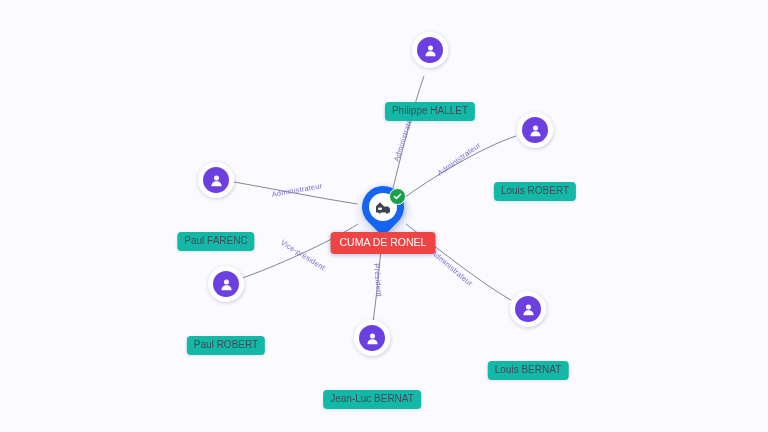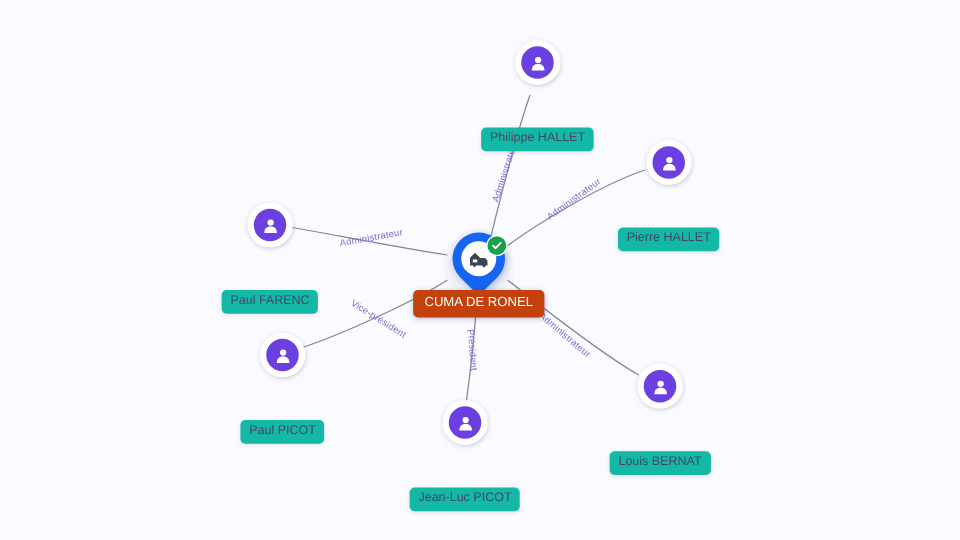--- a/index.html
+++ b/index.html
@@ -207,21 +207,21 @@
       </div>
       <div class="person-node" style="left: 535px; top: 130px;">
         <div class="avatar-ring">
           <div class="avatar-circle" style="background: rgb(108, 63, 224);">
             <svg width="15" height="15" viewBox="0 0 16 16" aria-hidden="true">
               <circle cx="8" cy="5.4" r="2.7" fill="#ffffff"></circle>
               <path d="M2.6 14.2 C2.6 10.4 5.1 8.8 8 8.8 C10.9 8.8 13.4 10.4 13.4 14.2 Z" fill="#ffffff"></path>
             </svg>
           </div>
         </div>
-        <div class="person-label">Pierre HALLET</div>
+        <div class="person-label">Louis ROBERT</div>
       </div>
       <div class="person-node" style="left: 528px; top: 309px;">
         <div class="avatar-ring">
           <div class="avatar-circle" style="background: rgb(108, 63, 224);">
             <svg width="15" height="15" viewBox="0 0 16 16" aria-hidden="true">
               <circle cx="8" cy="5.4" r="2.7" fill="#ffffff"></circle>
               <path d="M2.6 14.2 C2.6 10.4 5.1 8.8 8 8.8 C10.9 8.8 13.4 10.4 13.4 14.2 Z" fill="#ffffff"></path>
             </svg>
           </div>
         </div>
@@ -229,32 +229,32 @@
       </div>
       <div class="person-node" style="left: 372px; top: 338px;">
         <div class="avatar-ring">
           <div class="avatar-circle" style="background: rgb(108, 63, 224);">
             <svg width="15" height="15" viewBox="0 0 16 16" aria-hidden="true">
               <circle cx="8" cy="5.4" r="2.7" fill="#ffffff"></circle>
               <path d="M2.6 14.2 C2.6 10.4 5.1 8.8 8 8.8 C10.9 8.8 13.4 10.4 13.4 14.2 Z" fill="#ffffff"></path>
             </svg>
           </div>
         </div>
-        <div class="person-label">Jean-Luc PICOT</div>
+        <div class="person-label">Jean-Luc BERNAT</div>
       </div>
       <div class="person-node" style="left: 226px; top: 284px;">
         <div class="avatar-ring">
           <div class="avatar-circle" style="background: rgb(108, 63, 224);">
             <svg width="15" height="15" viewBox="0 0 16 16" aria-hidden="true">
               <circle cx="8" cy="5.4" r="2.7" fill="#ffffff"></circle>
               <path d="M2.6 14.2 C2.6 10.4 5.1 8.8 8 8.8 C10.9 8.8 13.4 10.4 13.4 14.2 Z" fill="#ffffff"></path>
             </svg>
           </div>
         </div>
-        <div class="person-label">Paul PICOT</div>
+        <div class="person-label">Paul ROBERT</div>
       </div>
       <div class="person-node" style="left: 216px; top: 180px;">
         <div class="avatar-ring">
           <div class="avatar-circle" style="background: rgb(108, 63, 224);">
             <svg width="15" height="15" viewBox="0 0 16 16" aria-hidden="true">
               <circle cx="8" cy="5.4" r="2.7" fill="#ffffff"></circle>
               <path d="M2.6 14.2 C2.6 10.4 5.1 8.8 8 8.8 C10.9 8.8 13.4 10.4 13.4 14.2 Z" fill="#ffffff"></path>
             </svg>
           </div>
         </div>
@@ -272,16 +272,16 @@
         <rect x="3.2" y="7.6" width="3.6" height="2.3" fill="#ffffff"></rect>
         <circle cx="12.2" cy="12.6" r="1.25" fill="#3d4450"></circle>
         <circle cx="4.6" cy="12.6" r="1.05" fill="#3d4450"></circle>
       </svg>
     </div>
     <div class="verified-badge" style="background: rgb(26, 160, 74);">
       <svg width="9" height="9" viewBox="0 0 10 10" aria-hidden="true">
         <path d="M1.6 5.1 L3.9 7.3 L8.4 2.6" stroke="#ffffff" stroke-width="1.7" fill="none" stroke-linecap="round" stroke-linejoin="round"></path>
       </svg>
     </div>
-    <div id="company-label" style="background: #c2410c;">CUMA DE RONEL</div>
+    <div id="company-label" style="background: #ef4444;">CUMA DE RONEL</div>
   </div>
 
 </div>
 
 </body></html>

